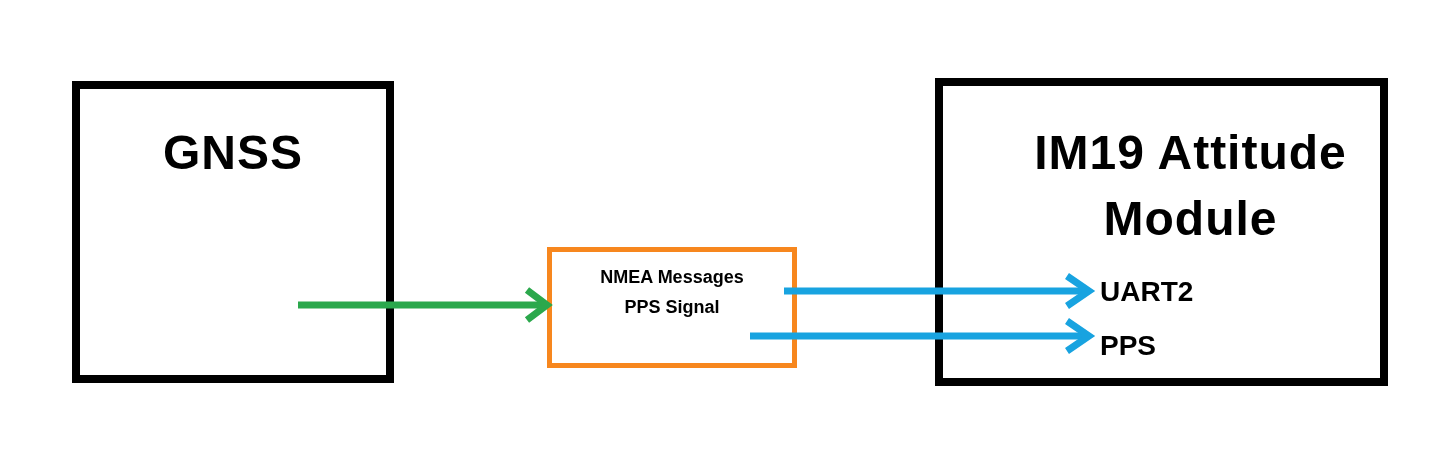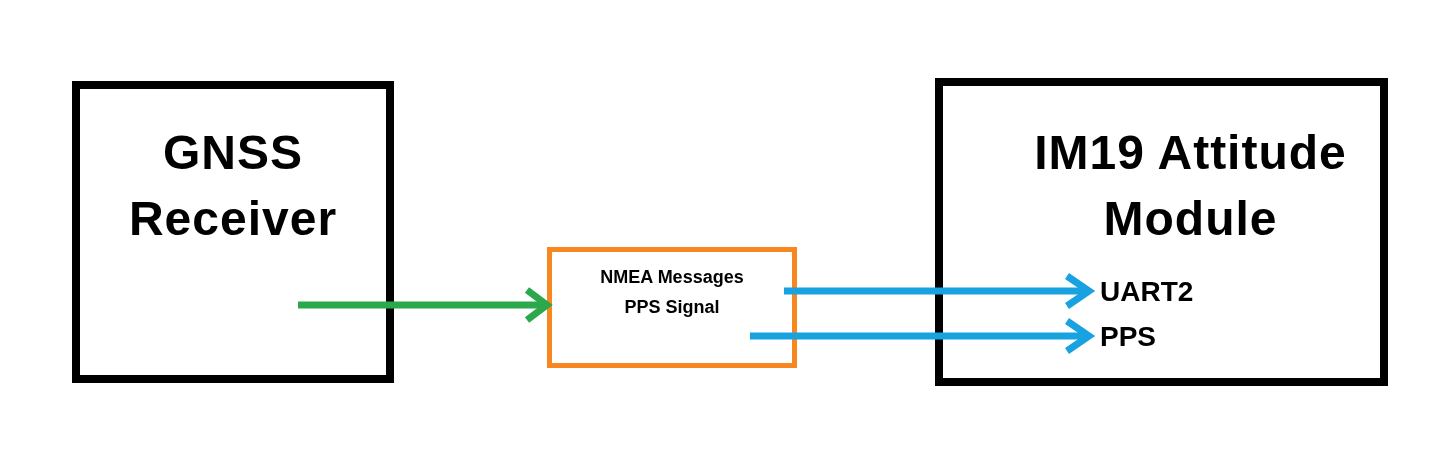--- a/index.html
+++ b/index.html
@@ -45,21 +45,21 @@
 
   .port-label {
     position: absolute;
     font-size: 28px;
     font-weight: bold;
     line-height: 28px;
     white-space: nowrap;
   }
   .rtk-label   { left: 171px;  top: 284px; font-size: 30px; line-height: 28px; }
   .uart2-label { left: 1100px; top: 270px; text-align: center; }
-  .pps-label   { left: 1100px; top: 315px; }
+  .pps-label   { left: 1100px; top: 324px; }
 
   .group-text {
     position: absolute;
     left: 547px;
     top: 254px;
     width: 250px;
     text-align: center;
     font-size: 18px;
     line-height: 30px;
     white-space: nowrap;
@@ -75,21 +75,20 @@
   }
 </style>
 </head>
 <body>
 
 <div class="canvas" style="background-color: rgb(255, 255, 255);">
 
   <div class="box black gnss-box" style="border-color: rgb(0, 0, 0);"></div>
   <div class="box-title gnss-title">
     <div>GNSS</div>
-    <div>Receiver</div>
   </div>
 
   <div class="box orange group-box" style="border-color: rgb(247, 135, 30);"></div>
   <div class="group-text">
     <div class="bold">NMEA Messages</div>
     <div class="bold">PPS Signal</div>
   </div>
 
   <div class="box black im19-box" style="border-color: rgb(0, 0, 0);"></div>
   <div class="box-title im19-title">

